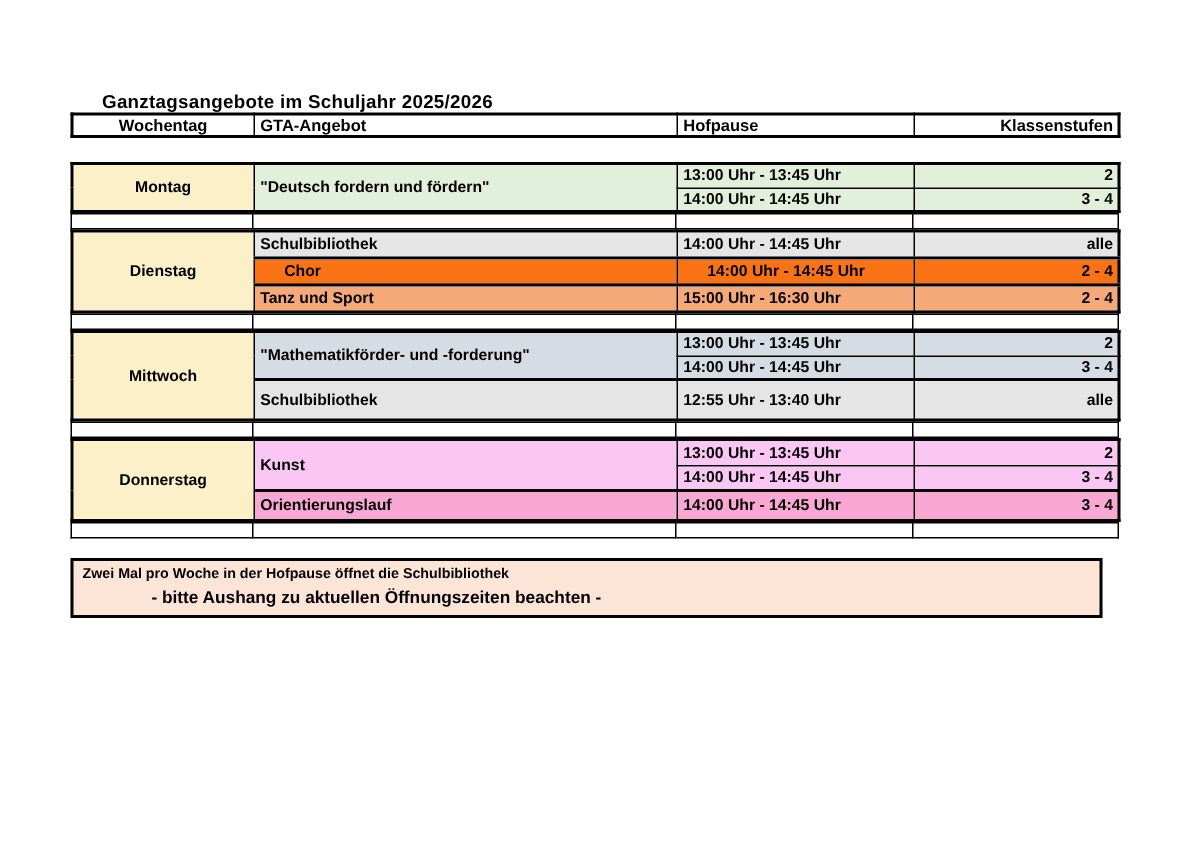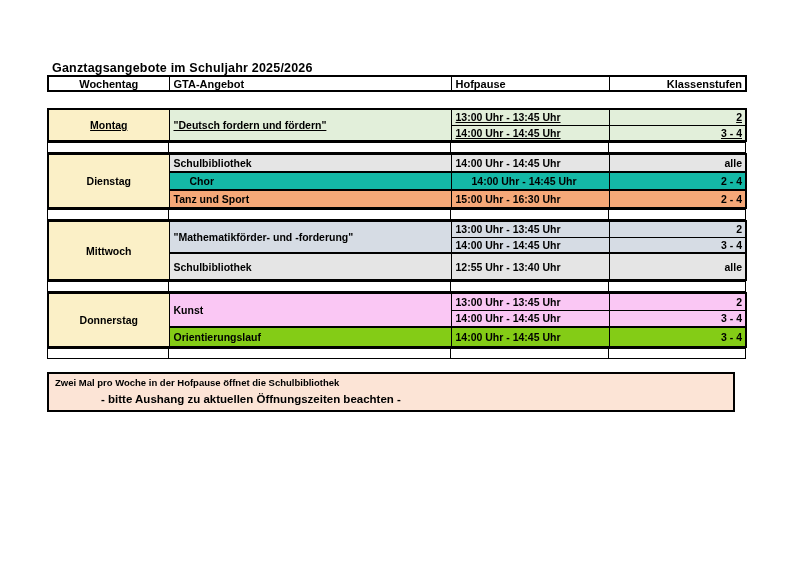--- a/index.html
+++ b/index.html
@@ -1,51 +1,51 @@
 <!DOCTYPE html>
 <html><head>
 <meta charset="utf-8">
 <style>
   html,body{margin:0;padding:0;background:#ffffff;}
   body{
     width:800px;height:565px;position:relative;overflow:hidden;
     font-family:"Liberation Sans",sans-serif;font-weight:bold;color:#000;
   }
   .title{
-    position:absolute;left:52px;top:61px;
+    position:absolute;left:68px;top:61px;
     font-size:12.5px;letter-spacing:0.2px;
   }
   .content{position:absolute;left:47px;top:75px;width:698px;}
 
   table{border-collapse:collapse;table-layout:fixed;width:698px;}
   td{
     border:1px solid #000;padding:0 4px;font-size:10.5px;
     vertical-align:middle;overflow:hidden;white-space:nowrap;
   }
   table.hdr{border:2px solid #000;}
   table.hdr td{height:13px;font-size:11px;}
   table.block{border:2px solid #000;}
   table.spacer{border:1px solid #000;}
   table.spacer td{height:9px;padding:0;}
 
-  .gap-top{margin-top:16px;text-decoration:underline;}
+  .gap-top{margin-top:16px;}
   td.day{text-align:center;}
   td.kl{text-align:right;padding-right:3px;}
   td.hc{text-align:center;}
   td.hr{text-align:right;padding-right:3px;}
   tr.bt2 > td{border-top:2px solid #000;}
 
   .c-day{background:#FBF0C7;}
   .c-mon{background:#E2EFDA;}
   .c-peach{background:#e5e5e5;}
-  .c-chor{background:#14b8a6;padding-left:20px;}
+  .c-chor{background:#f97316;padding-left:20px;}
   .c-tanz{background:#F5A878;}
   .c-math{background:#D6DCE4;}
   .c-kunst{background:#FAC7F4;}
-  .c-gray{background:#84cc16;}
+  .c-gray{background:#f9a8d4;}
   .c-blue{background:#88A4D8;}
 
   .note{
     box-sizing:border-box;width:688px;margin-top:13px;
     border:2px solid #000;background:#FCE4D6;
     padding:3px 6px 4px 6px;
   }
   .note-line{font-size:9.5px;line-height:12px;}
   .note-line-big{font-size:11.5px;line-height:14px;margin-top:3px;margin-left:46px;}
 

